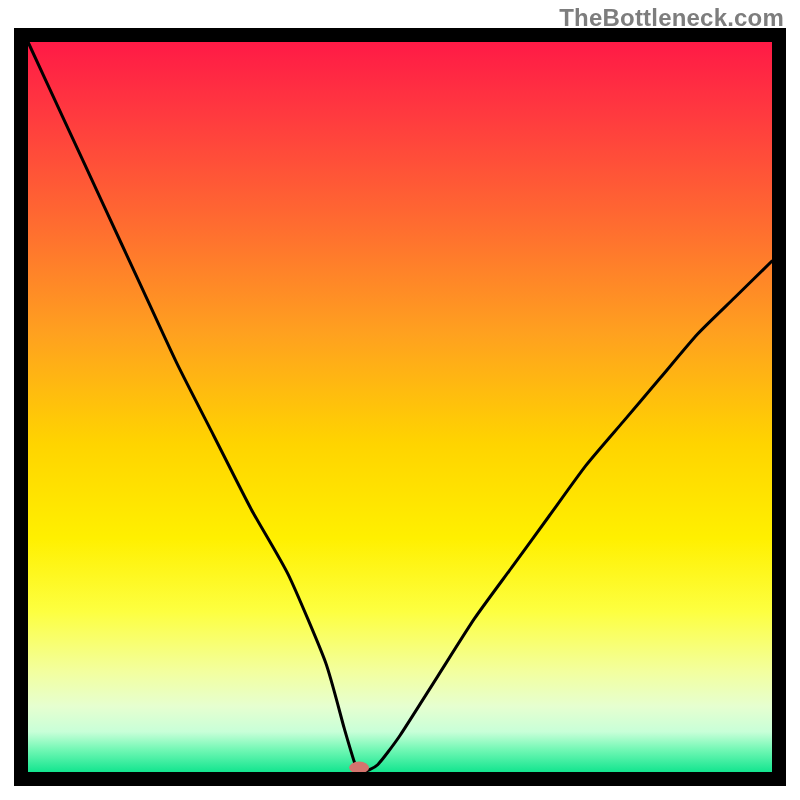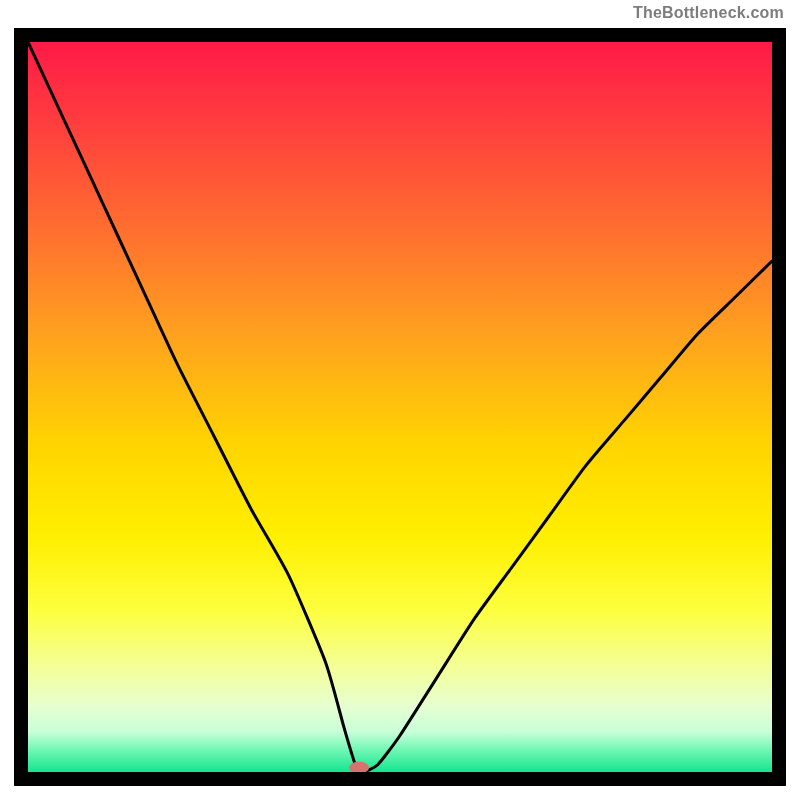--- a/index.html
+++ b/index.html
@@ -11,21 +11,21 @@
     width: 800px;
     height: 800px;
     position: relative;
     background: #fff;
   }
   .watermark {
     position: absolute;
     top: 4px;
     right: 16px;
     font-family: Arial, Helvetica, sans-serif;
-    font-size: 16px;
+    font-size: 24px;
     font-weight: bold;
     color: #7d7d7d;
     letter-spacing: 0.2px;
     z-index: 3;
   }
   .plot-frame {
     position: absolute;
     left: 14px;
     top: 28px;
     width: 772px;

